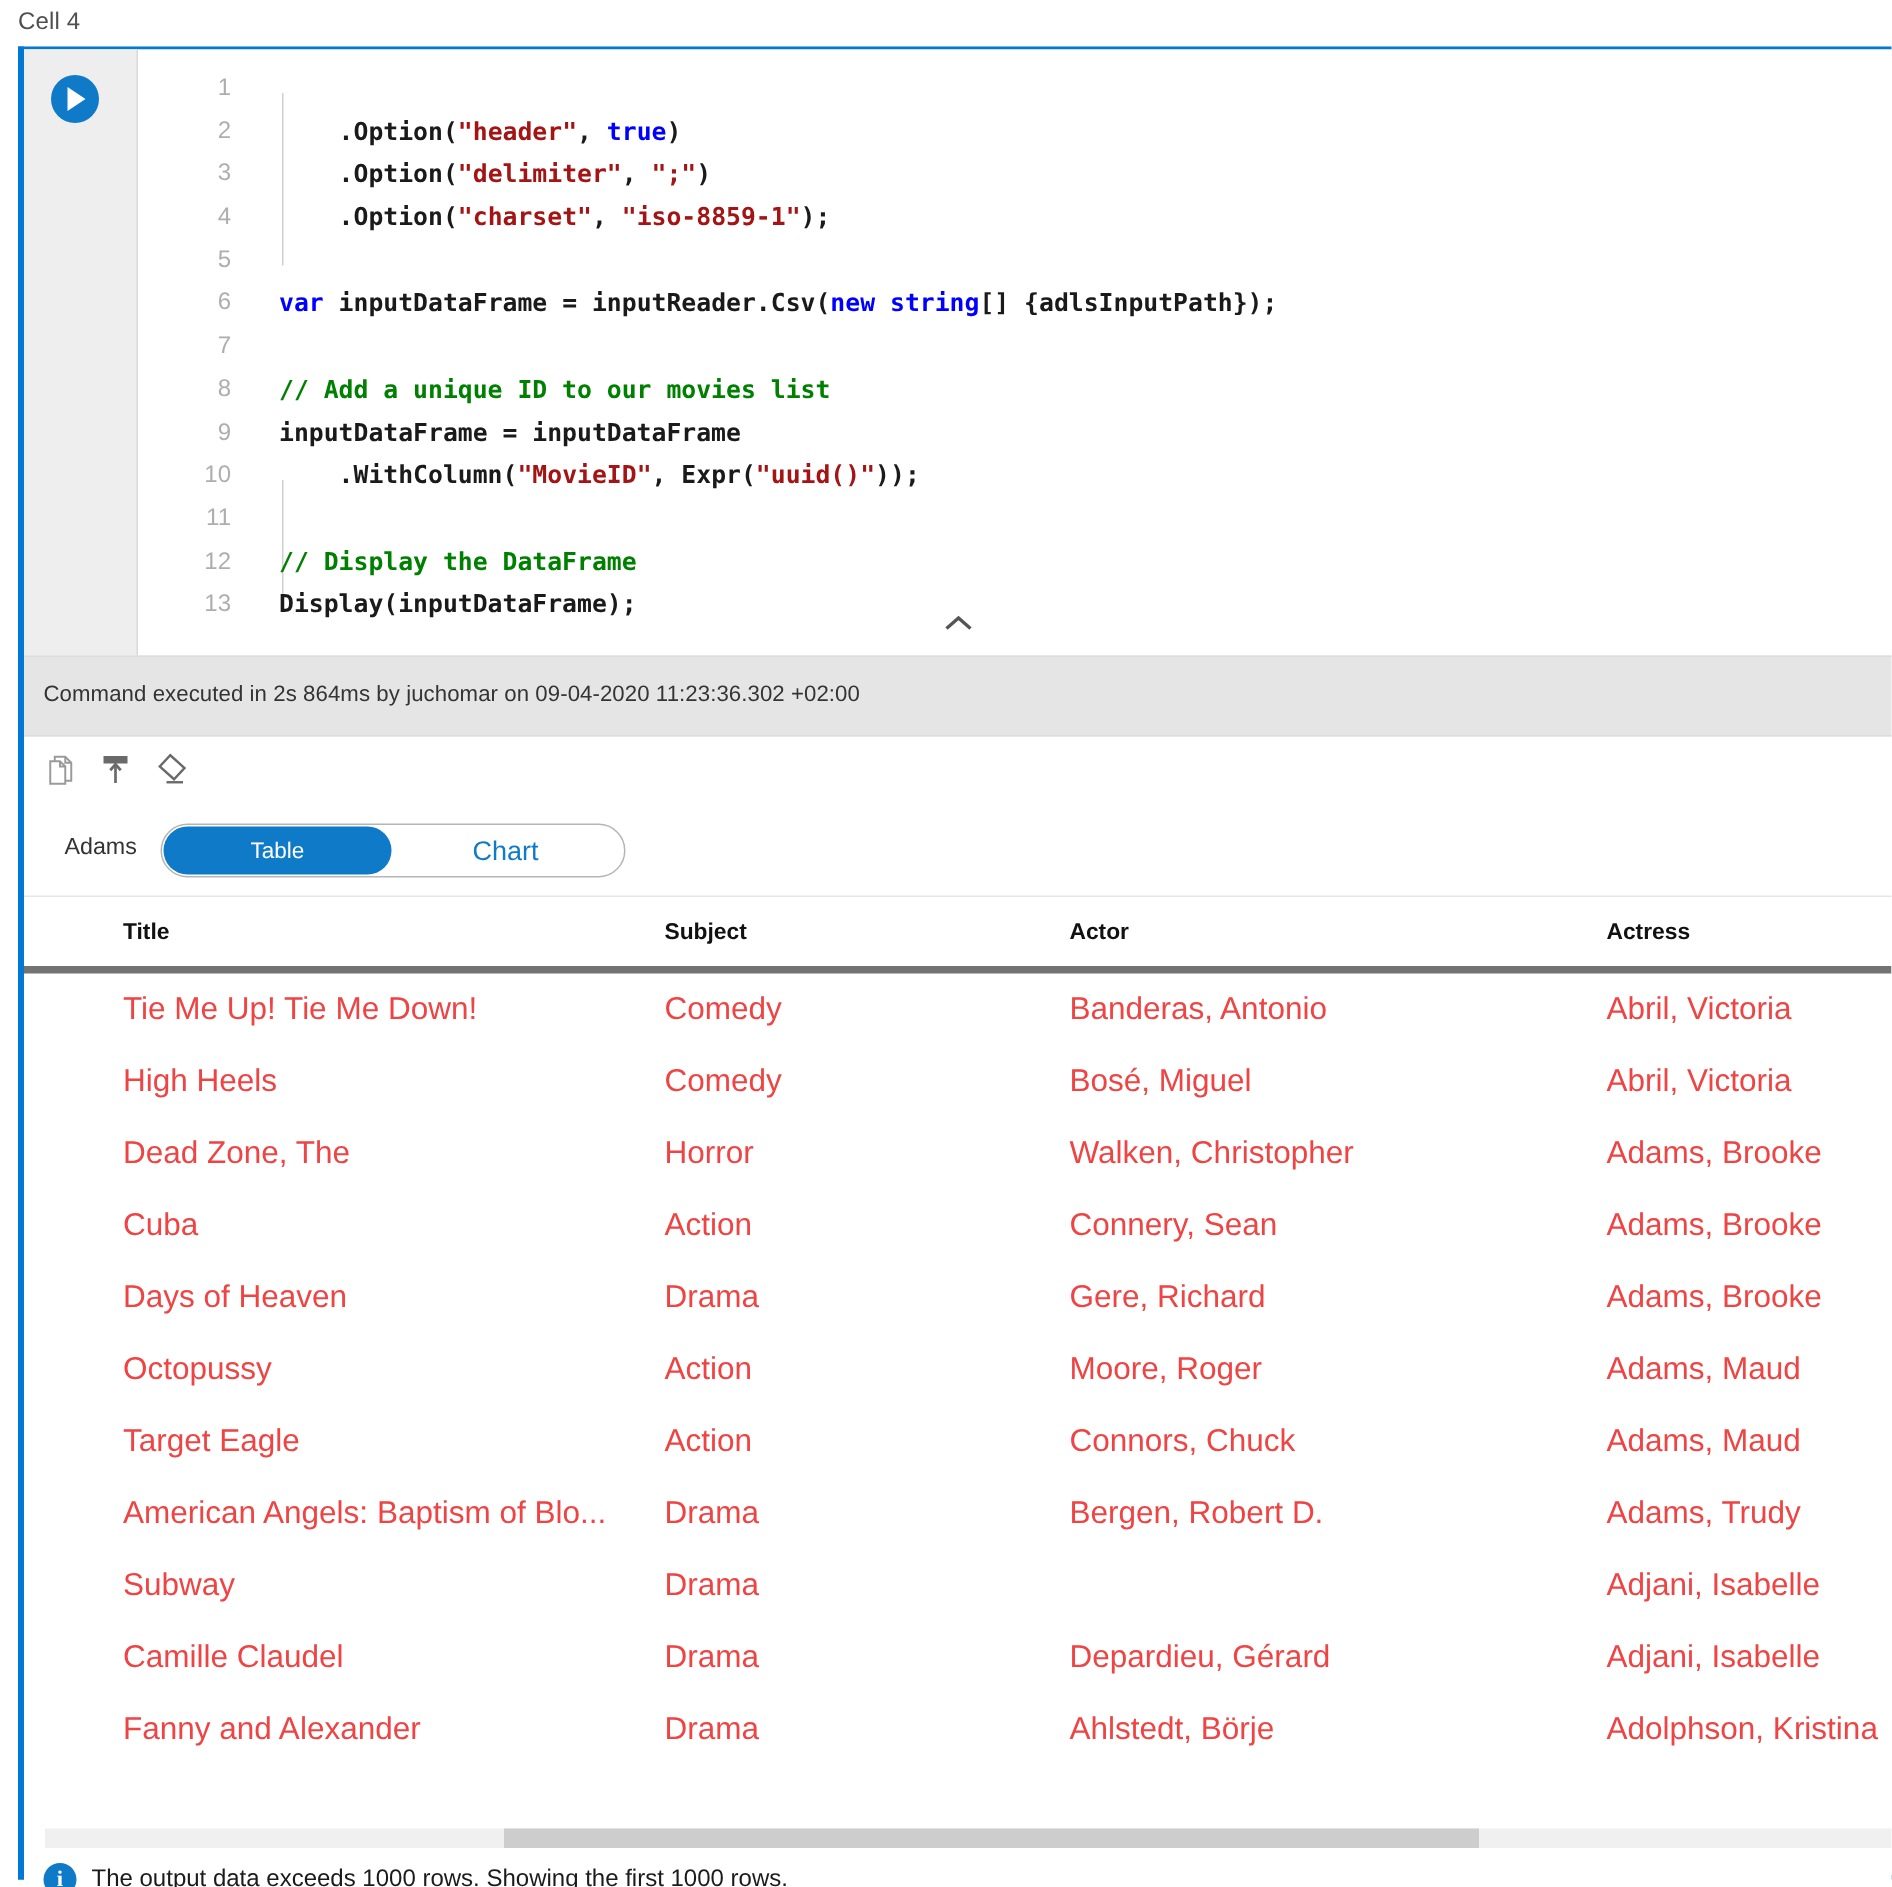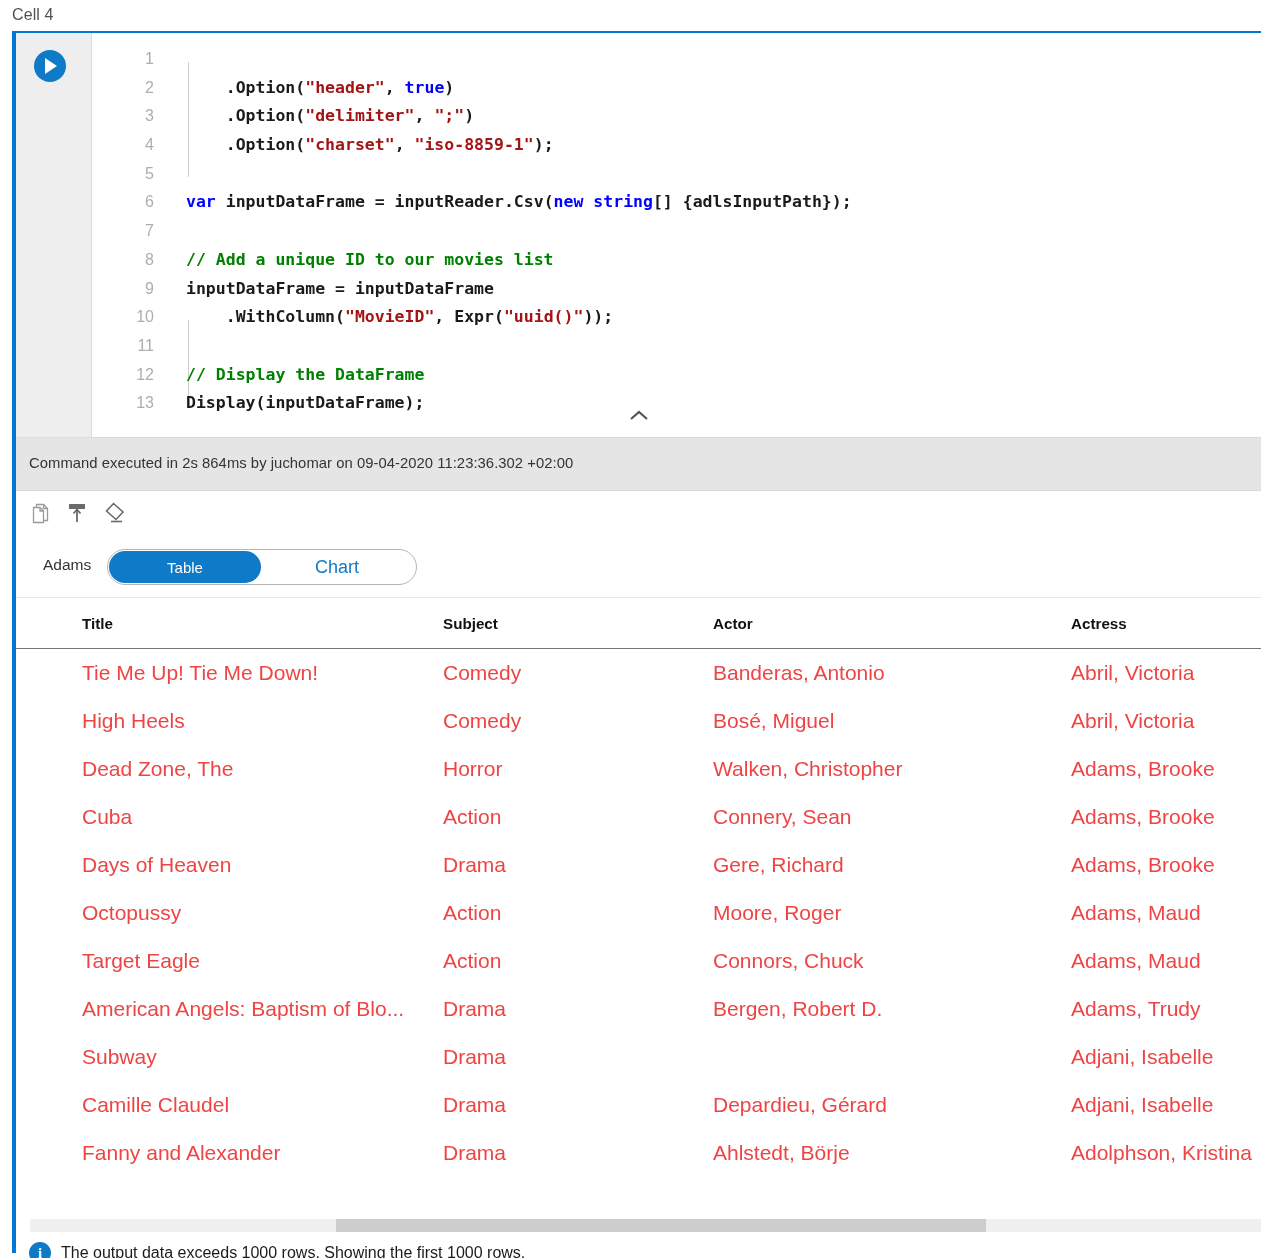--- a/index.html
+++ b/index.html
@@ -202,21 +202,21 @@
     width: 1245px; height: 620px;
     overflow: hidden;
   }
   .trow {
     position: relative;
     height: 48px;
     width: 1245px;
   }
   #header-row {
     height: 50px;
-    border-bottom: 1px solid #737373;
+    border-bottom: 5px solid #737373;
   }
   .tcell {
     position: absolute;
     top: 0;
     height: 100%;
     display: flex;
     align-items: center;
     font-size: 21px;
     color: #ef4444;
     white-space: nowrap;

